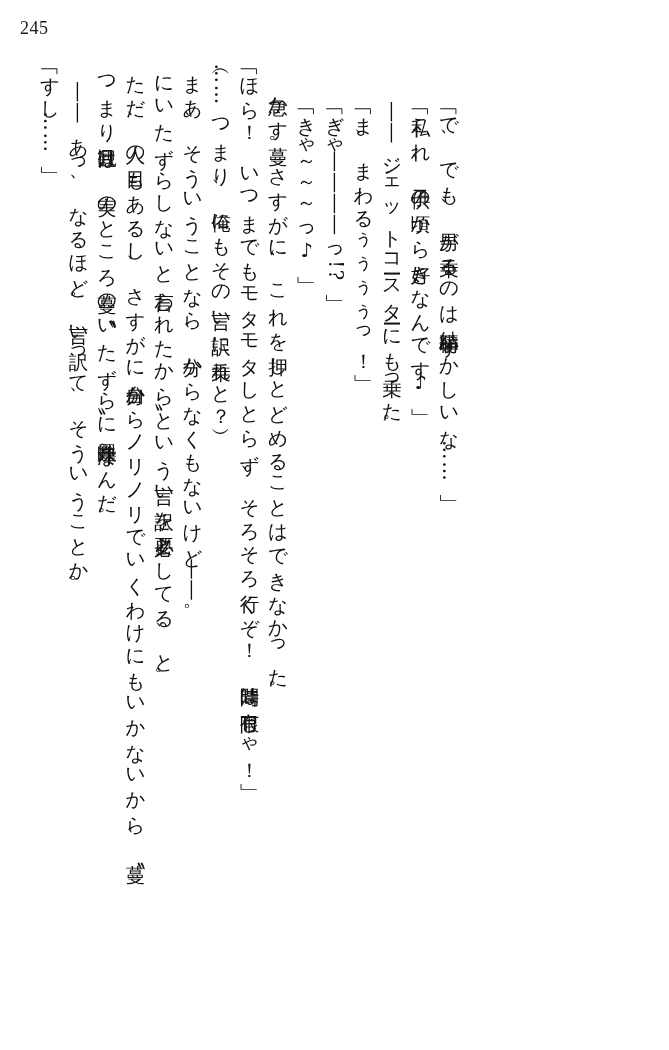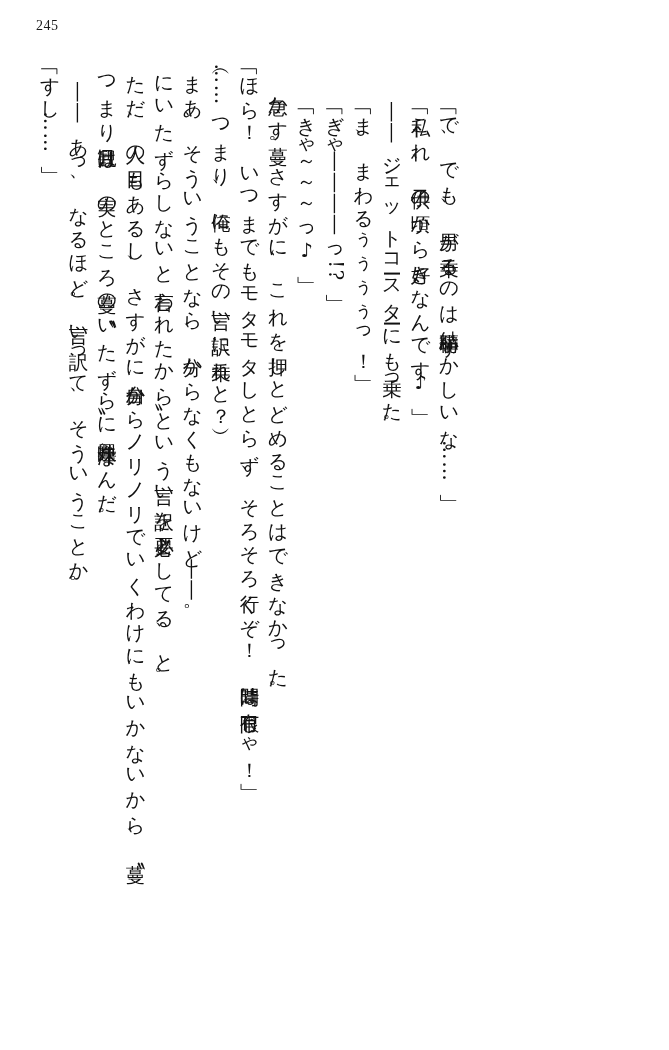--- a/index.html
+++ b/index.html
@@ -13,22 +13,22 @@
   .page {
     position: relative;
     width: 669px;
     height: 1050px;
     background: #ffffff;
     overflow: hidden;
   }
   .page-number {
     position: absolute;
     top: 18px;
-    left: 36px;
-    font-size: 14px;
+    left: 20px;
+    font-size: 18px;
     color: #1a1a1a;
     letter-spacing: 0.5px;
   }
   
   .text-body {
     position: absolute;
     top: 62px;
     right: 38px;
     height: 930px;
     width: 600px;

